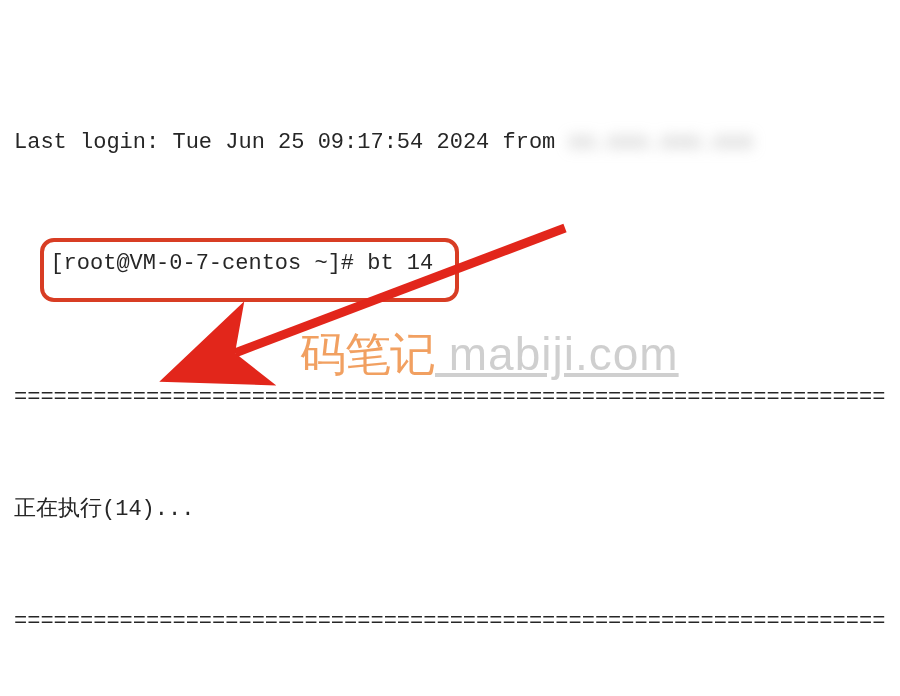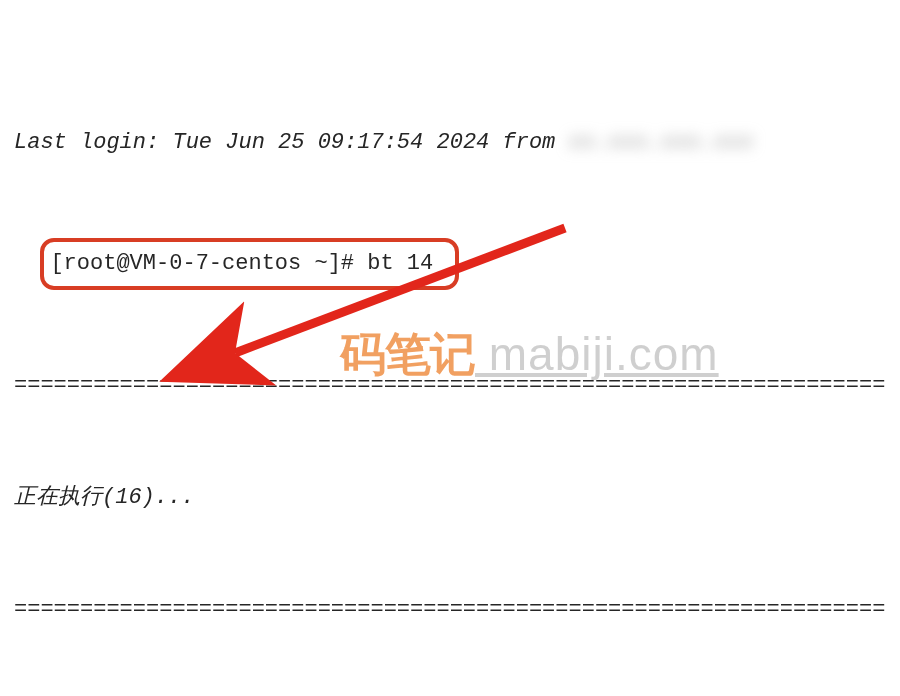--- a/index.html
+++ b/index.html
@@ -13,27 +13,27 @@
   .terminal {
     position: relative;
     font-family: "Menlo", "Consolas", "Courier New", monospace;
     font-size: 22px;
     line-height: 1.7;
     color: #262626;
     padding: 12px 14px 0 14px;
     white-space: pre;
     letter-spacing: 0;
   }
-  .line { display: block; white-space: pre; font-style: italic; }
+  .line { display: block; white-space: pre; }
   .nowrap { white-space: nowrap; overflow: hidden; }
   .cmd-box {
     display: inline-block;
     border: 4px solid #d83d24;
     border-radius: 14px;
-    padding: 3px 22px 3px 6px;
+    padding: 3px 22px 15px 6px;
     margin-top: 2px;
     margin-bottom: 2px;
   }
   .blur-strong {
     filter: blur(7px);
     color: #9a9a9a;
     user-select: none;
   }
   .arrow-layer {
     position: absolute;
@@ -46,34 +46,34 @@
     left: 300px;
     top: 324px;
     font-family: "Arial", sans-serif;
     font-size: 46px;
     font-weight: 600;
     pointer-events: none;
     user-select: none;
     white-space: nowrap;
     opacity: 0.85;
   }
-  .wm-a { color: rgba(236,123,37,0.85); font-weight: 700; letter-spacing: -1px; margin-left: 40px; }
+  .wm-a { color: rgba(236,123,37,0.85); font-weight: 400; letter-spacing: -1px; }
   .wm-b { color: rgba(180,180,180,0.75); font-weight: 500; letter-spacing: 1px; text-decoration: underline; }
 </style>
 </head>
 <body>
 
 <div class="terminal">
 
   <span class="line"><span>Last login: </span><span>Tue Jun 25 09:17:54 2024</span><span> from </span><span class="blur-strong">xx.xxx.xxx.xxx</span></span>
 
   <span class="cmd-box"><span>[root@VM-0-7-centos ~]# </span><span>bt 14</span></span>
 
   <span class="line nowrap">==================================================================</span>
-  <span class="line">正在执行(16)...</span>
+  <span class="line">正在执行(14)...</span>
   <span class="line nowrap">==================================================================</span>
   
   
   
   
 
   
 
   
 

